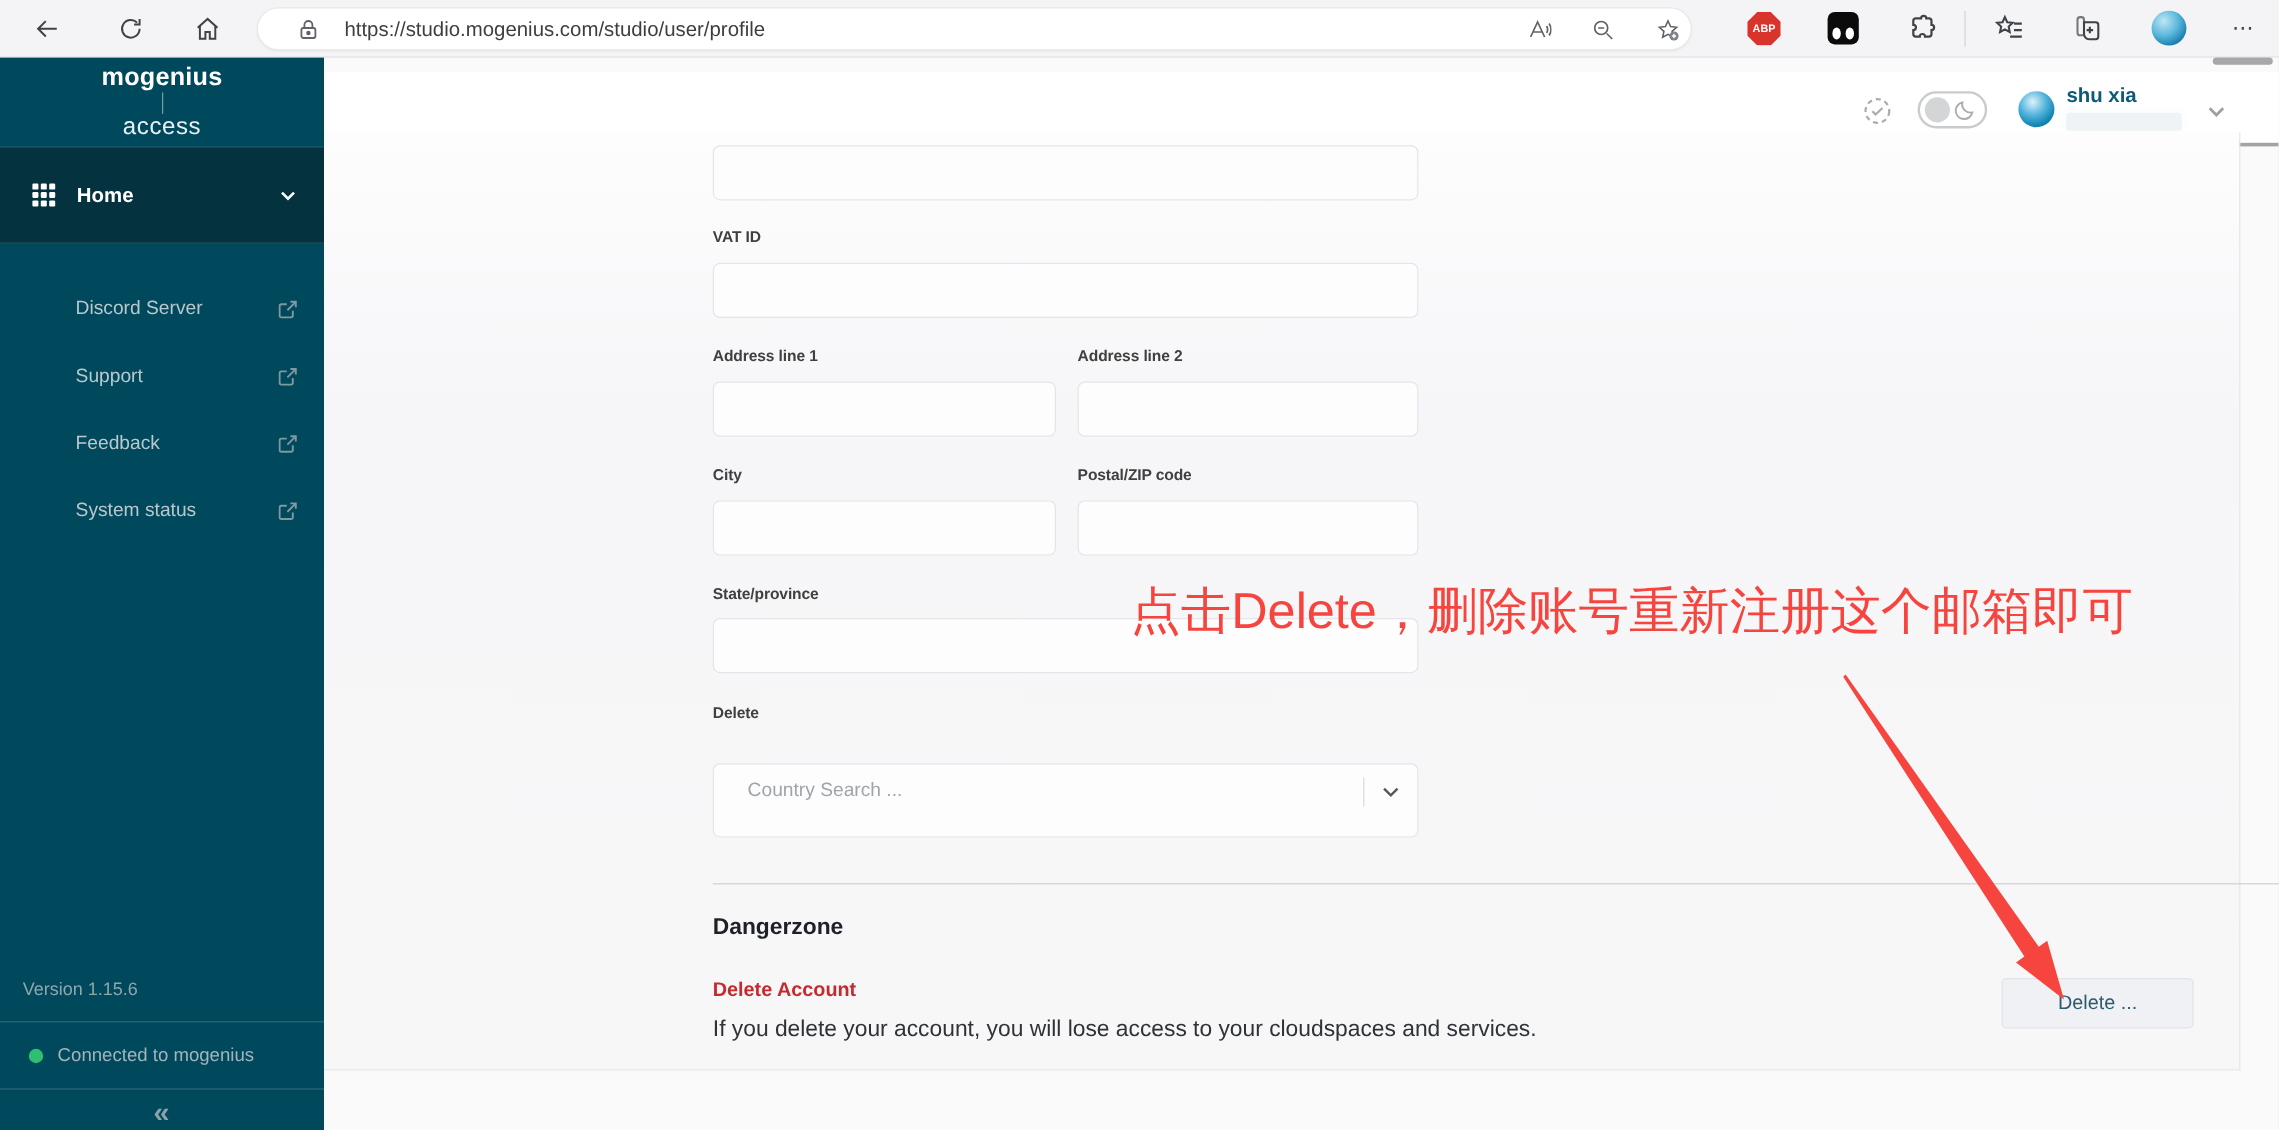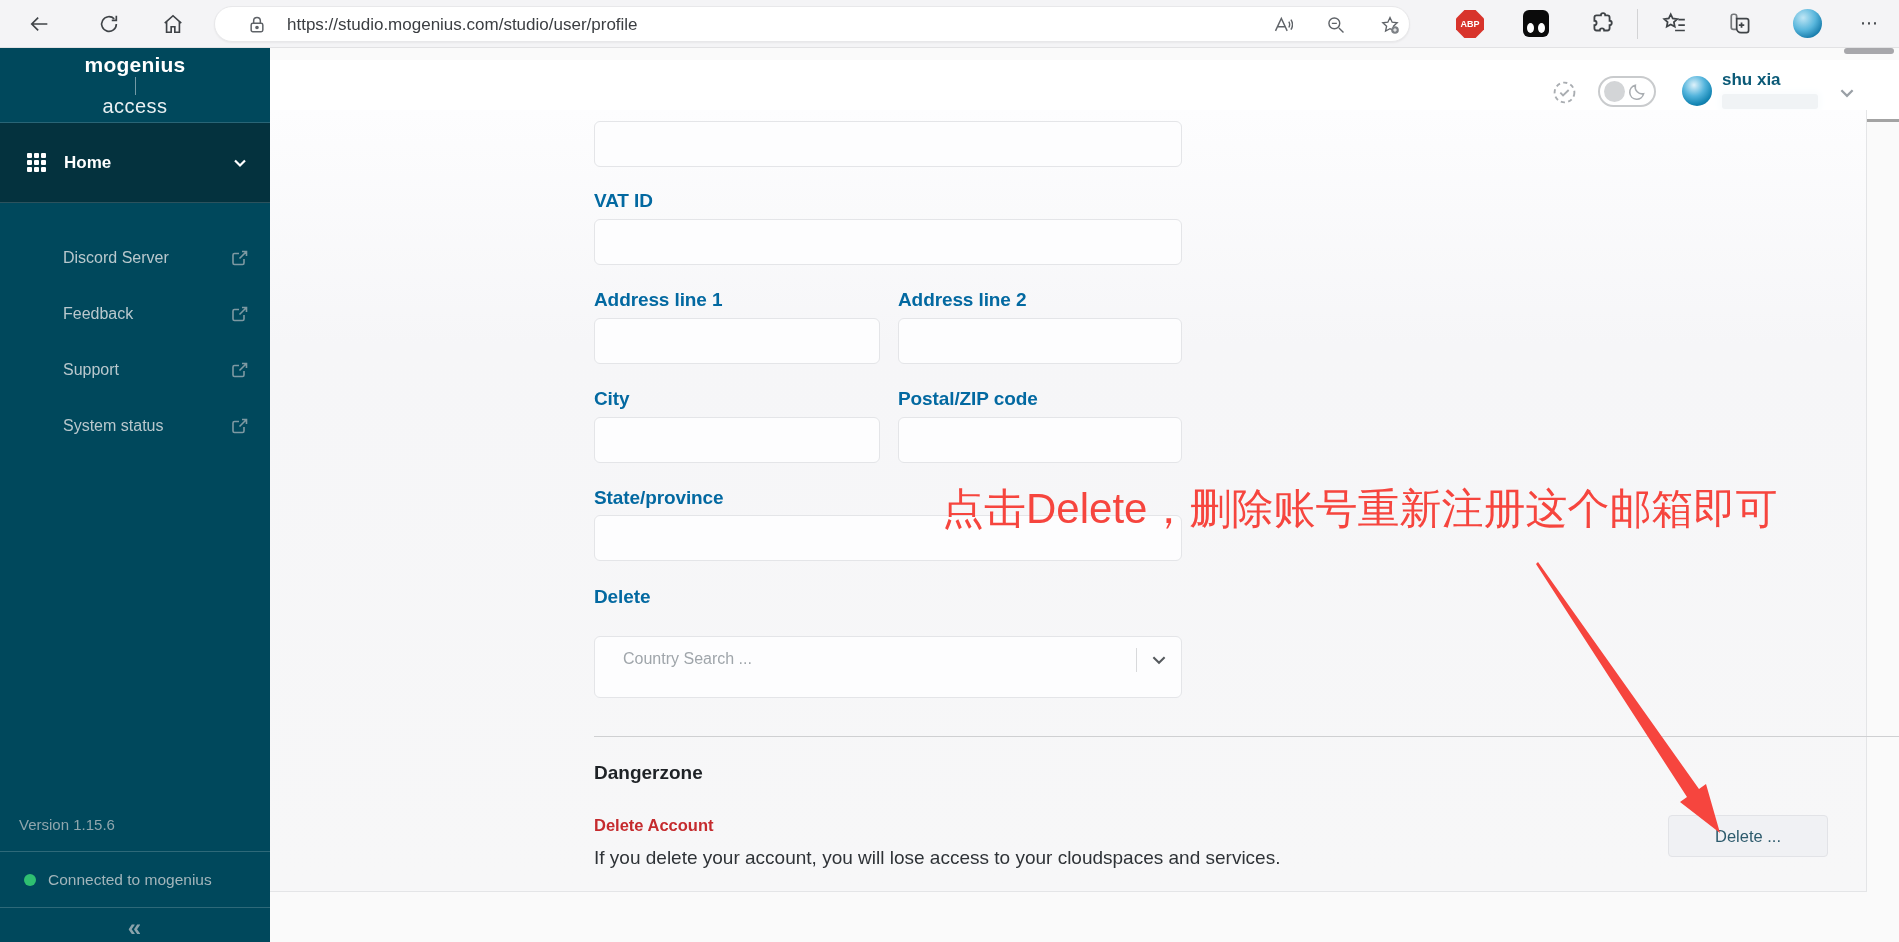--- a/index.html
+++ b/index.html
@@ -64,21 +64,21 @@
   .hdr-email-blur { margin-top:4px; width:96px; height:15px; background:#f0f3f5; border-radius:3px; box-shadow:0 0 6px 4px #fbfdfe; }
   .hdr-chevron { position:absolute; left:1568px; top:24px; width:18px; height:18px; color:#9aa0a6; cursor:pointer; }
   .hdr-chevron svg { width:100%; height:100%; }
 
   
   .content-card { position:absolute; left:270px; top:110px; width:1597px; height:782px;
     background:linear-gradient(180deg,#fdfdfe 0%,#f6f6f8 30%,#f7f7f8 100%);
     border-right:1px solid #e4e5e7; border-bottom:1px solid #e4e5e7; }
   .scroll-thumb { position:absolute; left:1844px; top:48px; width:50px; height:6px; background:#a7a7ab; border-radius:3px; cursor:pointer; }
 
-  .fld-label { position:absolute; font-size:19px; font-weight:700; color:#0369a1; letter-spacing:-.1px; }
+  .fld-label { position:absolute; font-size:13px; font-weight:700; color:#404040; letter-spacing:-.1px; }
   .fld-input { position:absolute; height:46px; background:#fdfdfe; border:1px solid #e4e5e8; border-radius:6px;
     font-family:"Liberation Sans",sans-serif; font-size:16px; color:#2f3337; padding:0 16px; outline:none; }
   .fld-input::placeholder { color:#9fa5aa; }
   .country-wrap { position:absolute; left:594px; top:636px; width:588px; height:62px; background:#fdfdfe; border:1px solid #e4e5e8; border-radius:6px; cursor:pointer; }
   .country-input { position:absolute; left:0; top:0; width:520px; height:44px; border:none; background:transparent; outline:none;
     font-family:"Liberation Sans",sans-serif; font-size:16px; color:#2f3337; padding:0 0 0 28px; }
   .country-input::placeholder { color:#9fa5aa; }
   .country-div { position:absolute; right:44px; top:11px; width:1px; height:24px; background:#d8d9db; }
   .country-chevron { position:absolute; right:13px; top:14px; width:18px; height:18px; color:#55595d; }
   .country-chevron svg { width:100%; height:100%; }
@@ -205,30 +205,30 @@
       <li class="side-link">
         <span>Discord Server</span>
         <span class="ext-icon">
             <svg viewBox="0 0 16 16" fill="none" stroke="currentColor" stroke-width="1.6">
               <path d="M12 9v4a1.5 1.5 0 0 1-1.5 1.5h-8A1.5 1.5 0 0 1 1 13V5a1.5 1.5 0 0 1 1.5-1.5H7"></path>
               <path d="M10 1.5h4.5V6M14.2 1.8L7.5 8.5"></path>
             </svg>
           </span>
       </li>
       <li class="side-link">
-        <span>Feedback</span>
+        <span>Support</span>
         <span class="ext-icon">
             <svg viewBox="0 0 16 16" fill="none" stroke="currentColor" stroke-width="1.6">
               <path d="M12 9v4a1.5 1.5 0 0 1-1.5 1.5h-8A1.5 1.5 0 0 1 1 13V5a1.5 1.5 0 0 1 1.5-1.5H7"></path>
               <path d="M10 1.5h4.5V6M14.2 1.8L7.5 8.5"></path>
             </svg>
           </span>
       </li>
       <li class="side-link">
-        <span>Support</span>
+        <span>Feedback</span>
         <span class="ext-icon">
             <svg viewBox="0 0 16 16" fill="none" stroke="currentColor" stroke-width="1.6">
               <path d="M12 9v4a1.5 1.5 0 0 1-1.5 1.5h-8A1.5 1.5 0 0 1 1 13V5a1.5 1.5 0 0 1 1.5-1.5H7"></path>
               <path d="M10 1.5h4.5V6M14.2 1.8L7.5 8.5"></path>
             </svg>
           </span>
       </li>
       <li class="side-link">
         <span>System status</span>
         <span class="ext-icon">

